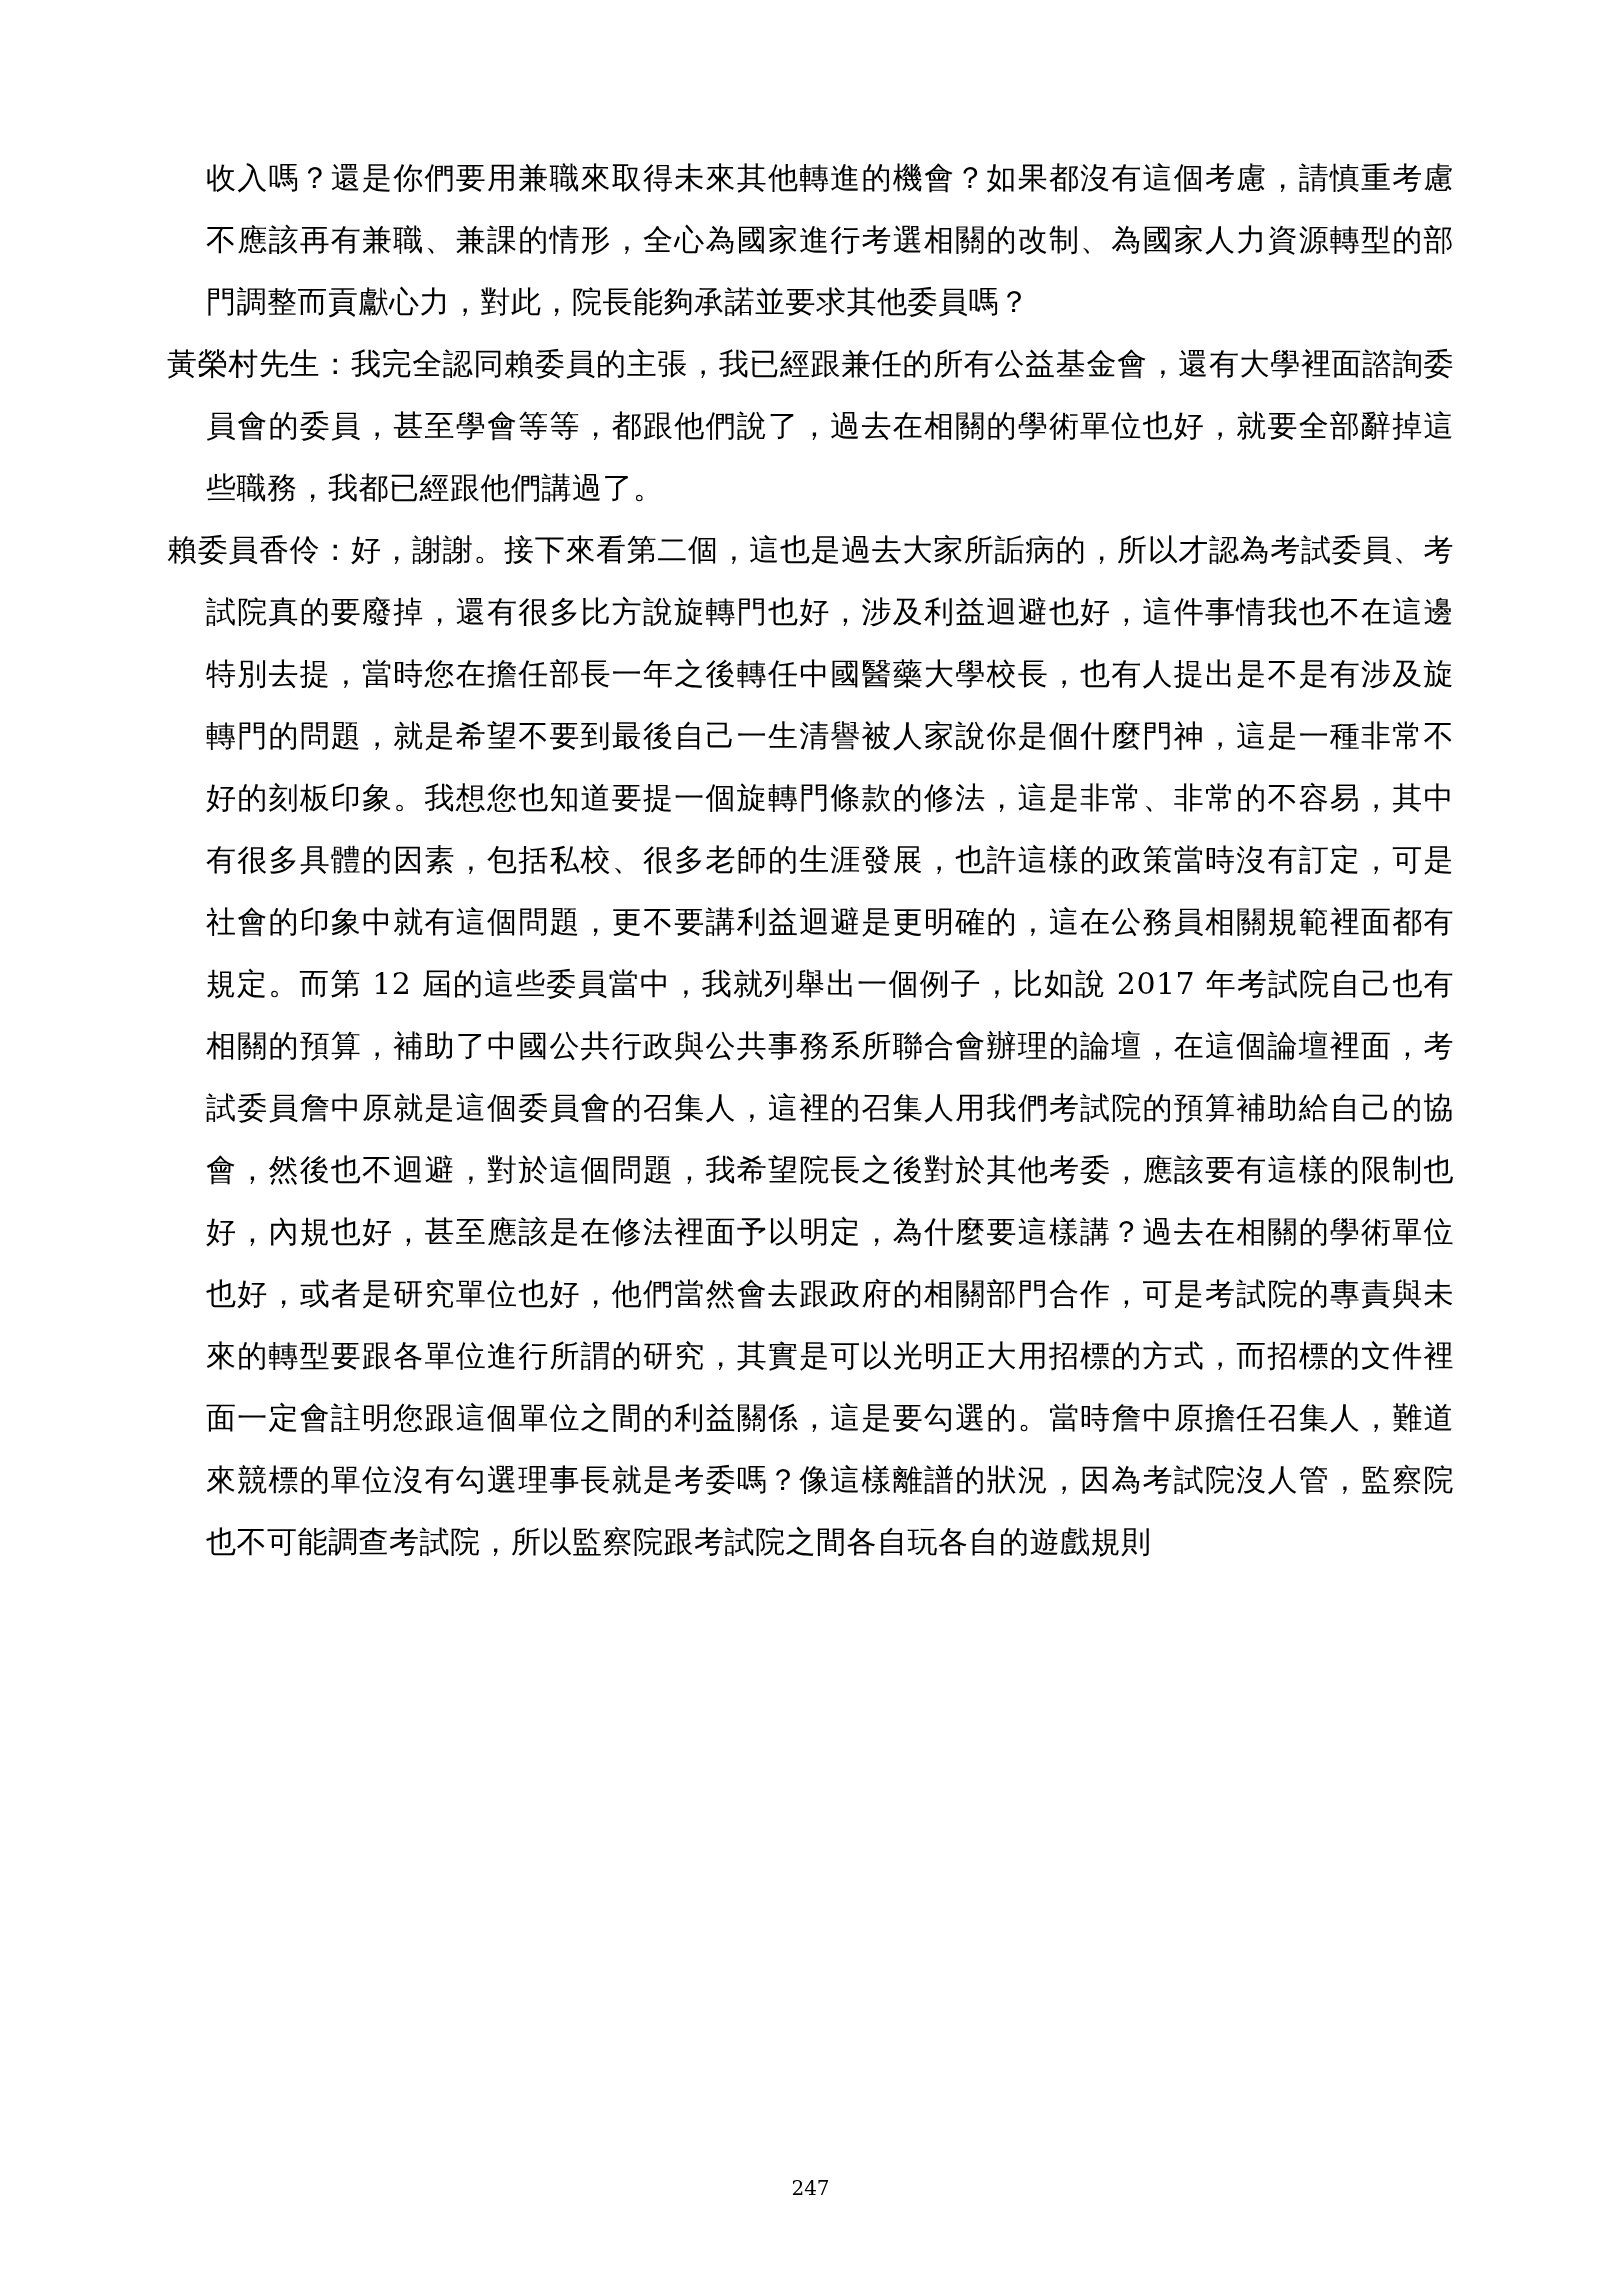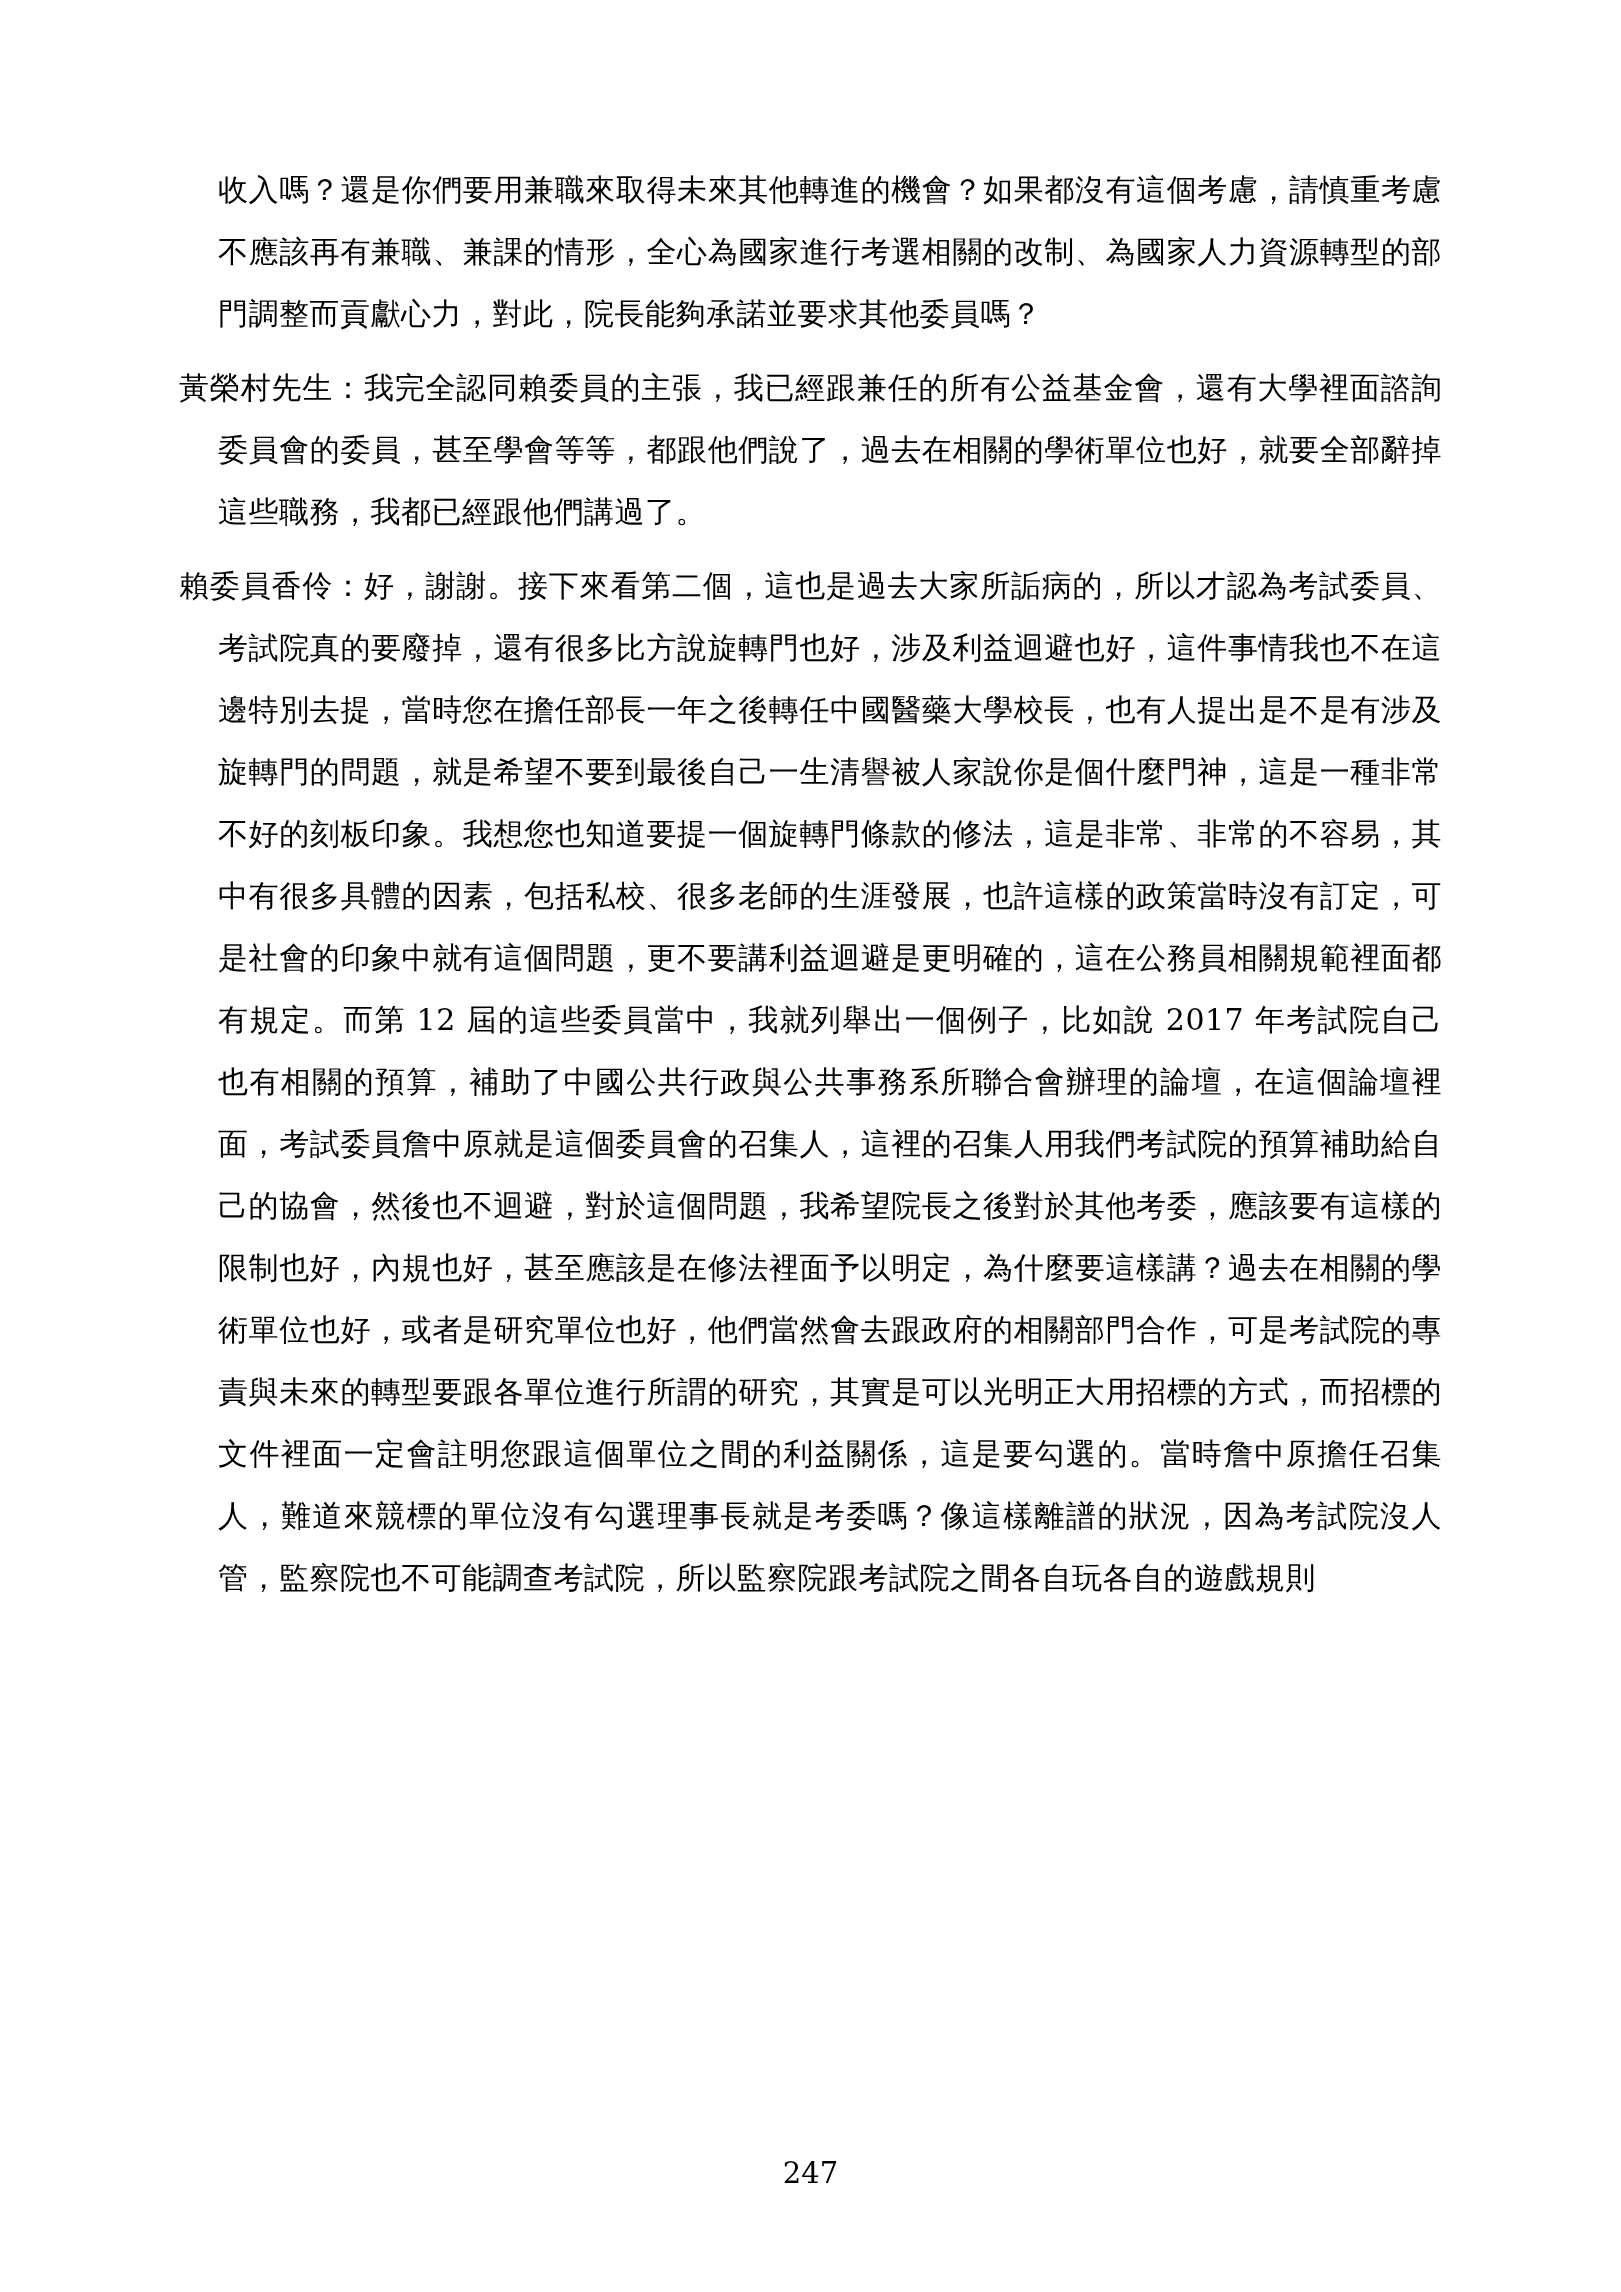--- a/index.html
+++ b/index.html
@@ -23,41 +23,41 @@
     position: relative;
   }
   .body-text {
     font-size: 30px;
     line-height: 62px;
     text-align: justify;
     text-justify: inter-ideograph;
     letter-spacing: 0.5px;
   }
   .para {
-    margin: 12px;
+    margin: 0;
     text-align: justify;
     text-justify: inter-ideograph;
   }
   
   .para.cont {
     padding-left: 39px;
     text-indent: 0;
   }
   
   .para.speaker {
     padding-left: 39px;
     text-indent: -39px;
   }
   .page-number {
     position: absolute;
     left: 0;
     right: 0;
-    bottom: 103px;
+    bottom: 93px;
     text-align: center;
-    font-size: 29px;
+    font-size: 20px;
     font-family: "DejaVu Serif", "Liberation Serif", serif;
   }
 </style>
 </head>
 <body>
 
 <div class="page">
   <div class="body-text">
     <p class="para cont">收入嗎？還是你們要用兼職來取得未來其他轉進的機會？如果都沒有這個考慮，請慎重考慮不應該再有兼職、兼課的情形，全心為國家進行考選相關的改制、為國家人力資源轉型的部門調整而貢獻心力，對此，院長能夠承諾並要求其他委員嗎？</p>
     <p class="para speaker">黃榮村先生：我完全認同賴委員的主張，我已經跟兼任的所有公益基金會，還有大學裡面諮詢委員會的委員，甚至學會等等，都跟他們說了，過去在相關的學術單位也好，就要全部辭掉這些職務，我都已經跟他們講過了。</p>

